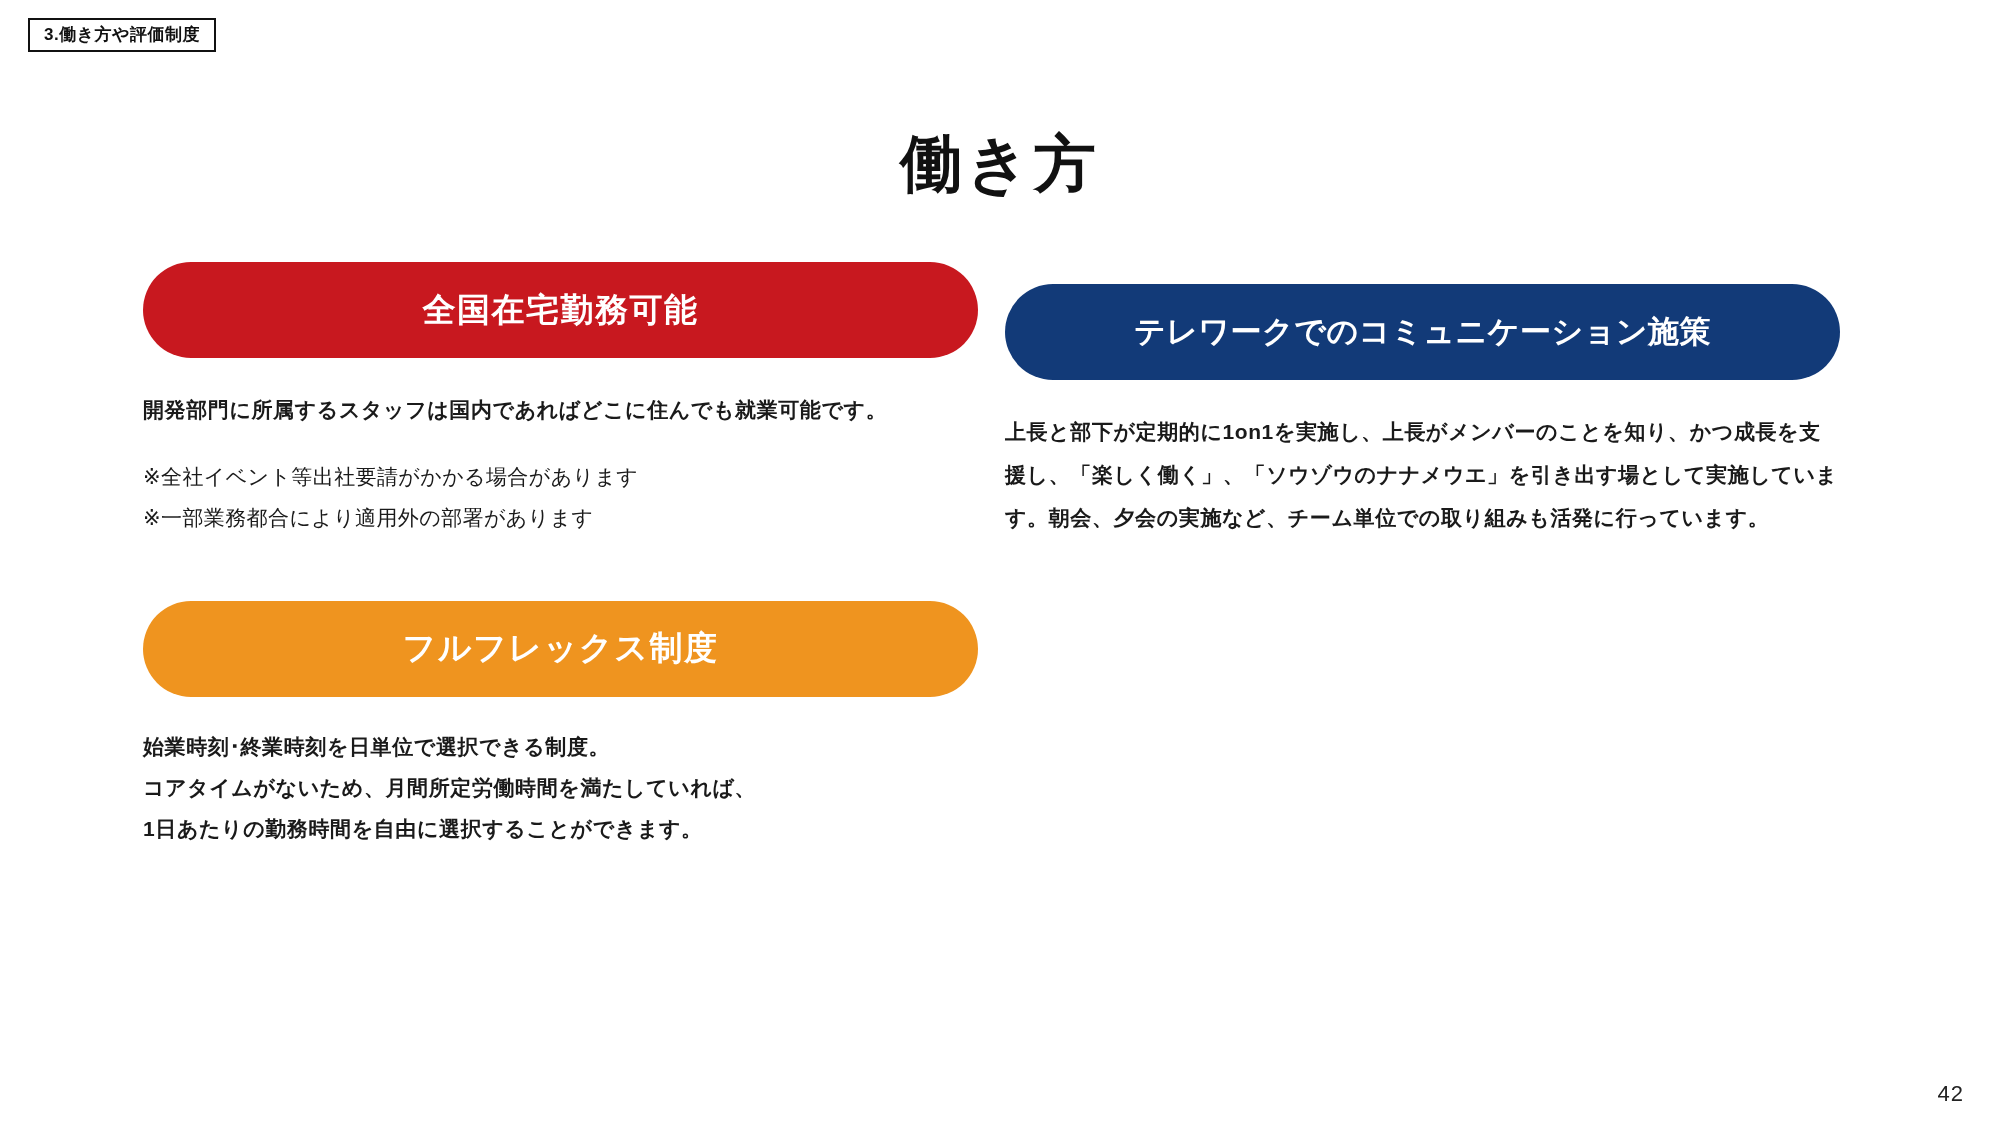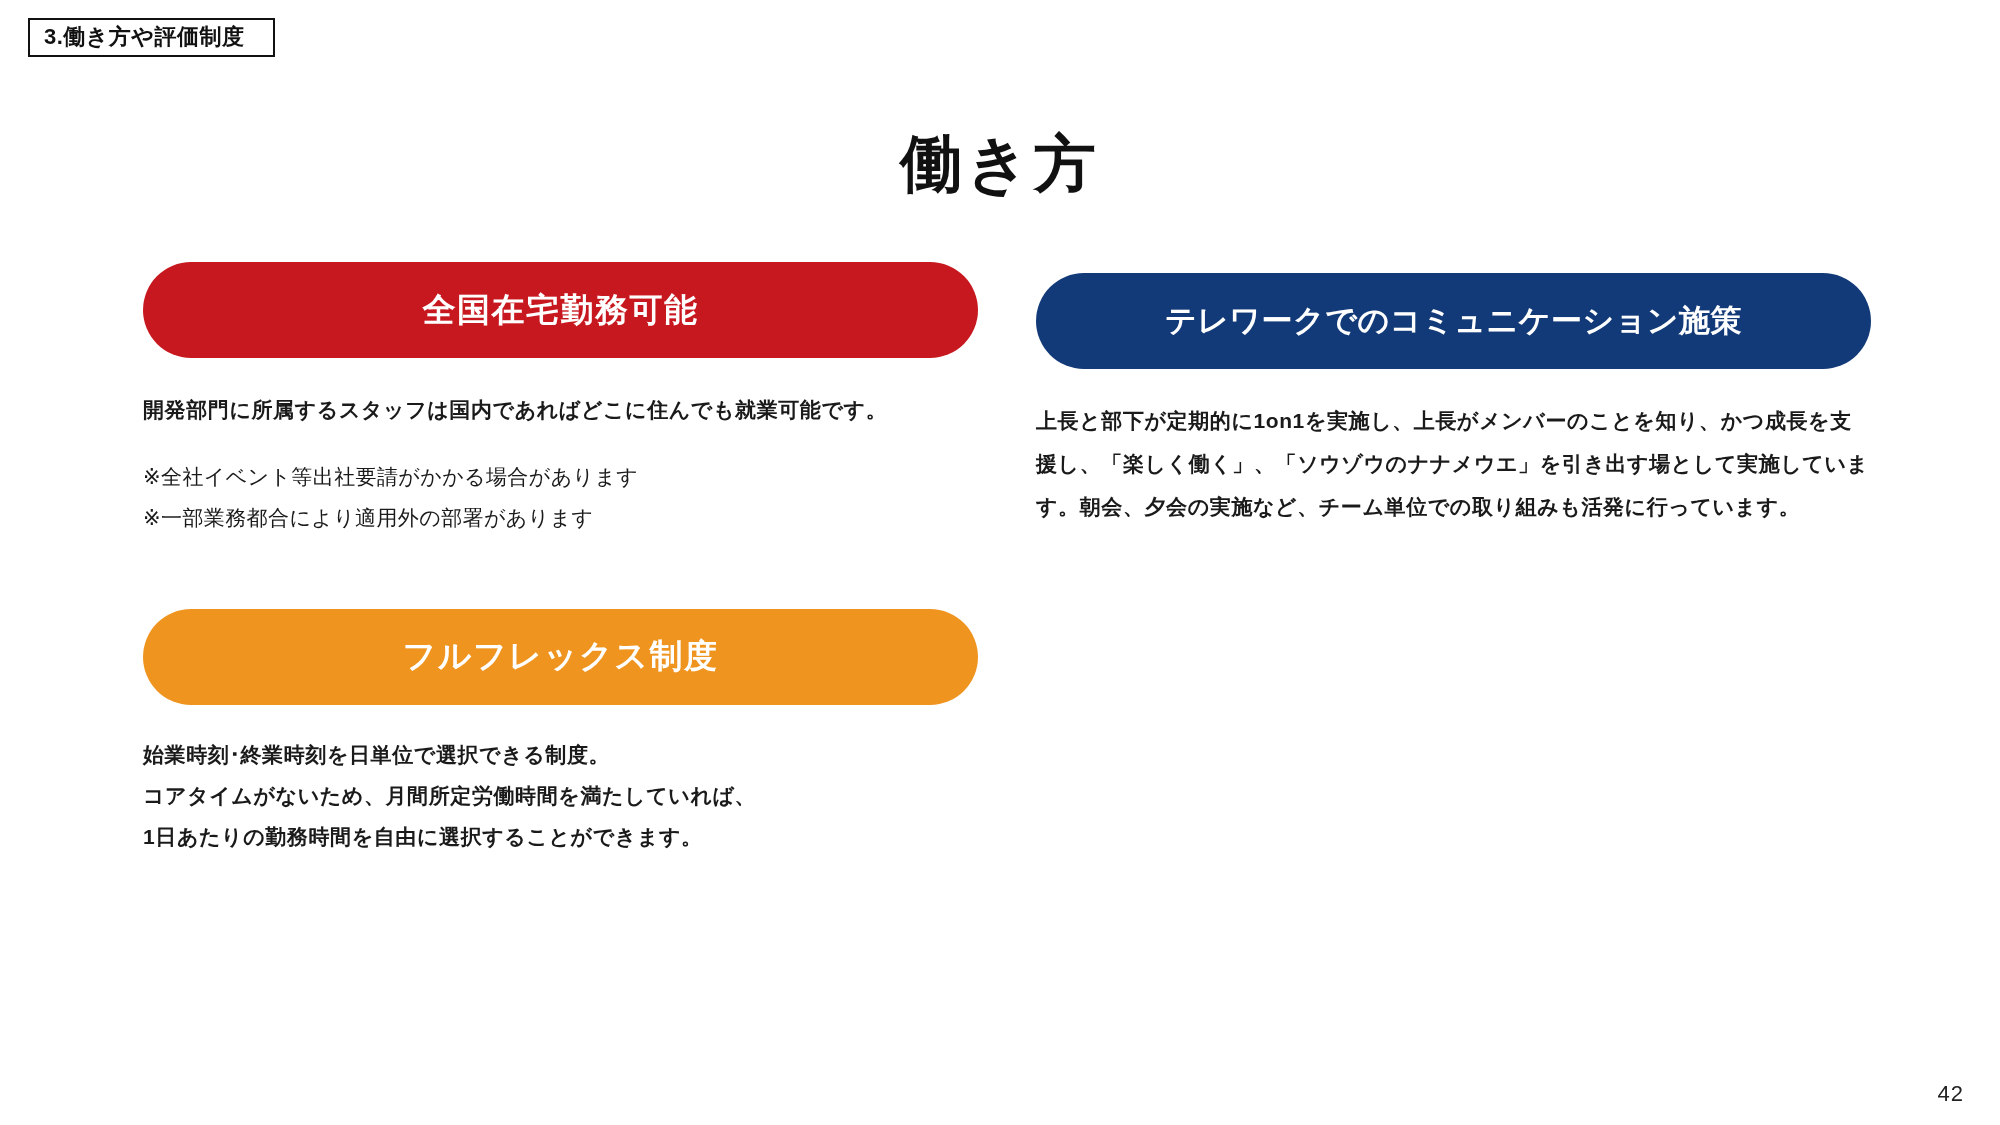--- a/index.html
+++ b/index.html
@@ -17,22 +17,22 @@
     -webkit-font-smoothing: antialiased;
   }
 
   
   .section-tag {
     position: absolute;
     left: 28px;
     top: 18px;
     border: 2px solid #111111;
     background: #ffffff;
-    padding: 6px 29px 7px 14px;
-    font-size: 22px;
+    padding: 6px 14px 7px 14px;
+    font-size: 17px;
     font-weight: 700;
     letter-spacing: 0.5px;
     line-height: 1;
     color: #111111;
     white-space: nowrap;
   }
 
   
   .slide-title {
     position: absolute;
@@ -49,25 +49,25 @@
 
   
   .content {
     position: absolute;
     left: 143px;
     top: 262px;
     width: 1715px;
   }
   .row {
     display: flex;
-    gap: 58px;
-    align-items: center;
+    gap: 27px;
+    align-items: flex-end;
   }
   .row.row-bottom {
-    margin-top: 8px;
+    margin-top: 0;
   }
   .col {
     width: 835px;
     flex: 0 0 835px;
   }
 
   
   .pill {
     height: 96px;
     border-radius: 48px;

